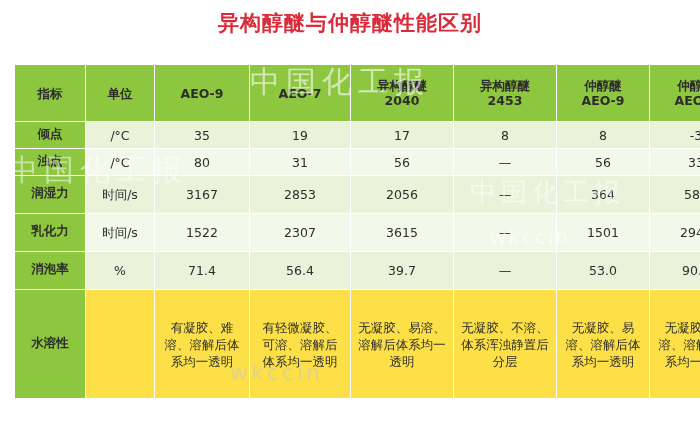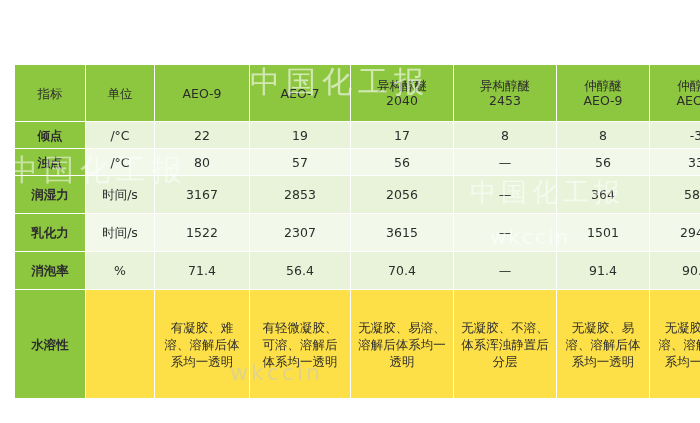--- a/index.html
+++ b/index.html
@@ -46,31 +46,32 @@
     text-align: center;
     vertical-align: middle;
     font-size: 12.5px;
     color: #2d2d2d;
     padding: 2px 3px;
     line-height: 15px;
   }
   thead th {
     background: #8dc63f;
     color: #ffffff;
-    font-weight: normal;
+    font-weight: bold;
     font-size: 13px;
     height: 52px;
     line-height: 16px;
   }
   td.rowhead {
     background: #8dc63f;
     color: #ffffff;
     font-weight: bold;
     font-size: 13px;
     line-height: 16px;
+    font-family: Liberation Mono, monospace;
   }
   tbody tr.band-a td.datacell { background: #e8f3da; }
   tbody tr.band-b td.datacell { background: #f2f8ea; }
   td.unit { font-size: 12.5px; }
   tr.r-qingdian td.datacell { height: 22px; }
   tr.r-zhoudian td.datacell { height: 22px; }
   tr.r-runshi td.datacell { height: 33px; }
   tr.r-ruhua td.datacell { height: 33px; }
   tr.r-xiaopao td.datacell { height: 33px; }
   tr.r-shuirong td.datacell {
@@ -123,53 +124,54 @@
     font-size: 20px;
     letter-spacing: 2px;
     color: rgba(255,255,255,0.6);
   }
 </style>
 </head>
 <body>
 
 <div class="page">
 
+  <div class="title">异构醇醚与仲醇醚性能区别</div>
 
   <div class="table-wrap">
     <table class="perf">
       <thead>
         <tr>
           <th style="width:64px">指标</th>
           <th style="width:62px">单位</th>
           <th style="width:88px">AEO-9</th>
           <th style="width:94px">AEO-7</th>
           <th style="width:96px"><span>异构醇醚</span><br><span>2040</span></th>
           <th style="width:96px"><span>异构醇醚</span><br><span>2453</span></th>
           <th style="width:86px"><span>仲醇醚</span><br><span>AEO-9</span></th>
           <th style="width:86px"><span>仲醇醚</span><br><span>AEO-7</span></th>
         </tr>
       </thead>
       <tbody>
 
         <tr class="band-a r-qingdian">
           <td class="rowhead">倾点</td>
           <td class="datacell unit">/°C</td>
-          <td class="datacell">22</td>
+          <td class="datacell">35</td>
           <td class="datacell">19</td>
           <td class="datacell">17</td>
           <td class="datacell">8</td>
           <td class="datacell">8</td>
           <td class="datacell">-3</td>
         </tr>
 
         <tr class="band-b r-zhoudian">
           <td class="rowhead">浊点</td>
           <td class="datacell unit">/°C</td>
           <td class="datacell">80</td>
-          <td class="datacell">57</td>
+          <td class="datacell">31</td>
           <td class="datacell">56</td>
           <td class="datacell">—</td>
           <td class="datacell">56</td>
           <td class="datacell">33</td>
         </tr>
 
         <tr class="band-a r-runshi">
           <td class="rowhead">润湿力</td>
           <td class="datacell unit">时间/s</td>
           <td class="datacell">3167</td>
@@ -189,23 +191,23 @@
           <td class="datacell">—</td>
           <td class="datacell">1501</td>
           <td class="datacell">2943</td>
         </tr>
 
         <tr class="band-a r-xiaopao">
           <td class="rowhead">消泡率</td>
           <td class="datacell unit">%</td>
           <td class="datacell">71.4</td>
           <td class="datacell">56.4</td>
-          <td class="datacell">70.4</td>
-          <td class="datacell">—</td>
-          <td class="datacell">91.4</td>
+          <td class="datacell">39.7</td>
+          <td class="datacell">—</td>
+          <td class="datacell">53.0</td>
           <td class="datacell">90.9</td>
         </tr>
 
         <tr class="r-shuirong">
           <td class="rowhead">水溶性</td>
           <td class="datacell"></td>
           <td class="datacell">有凝胶、难溶、溶解后体系均一透明</td>
           <td class="datacell">有轻微凝胶、可溶、溶解后体系均一透明</td>
           <td class="datacell">无凝胶、易溶、溶解后体系均一透明</td>
           <td class="datacell">无凝胶、不溶、体系浑浊静置后分层</td>

